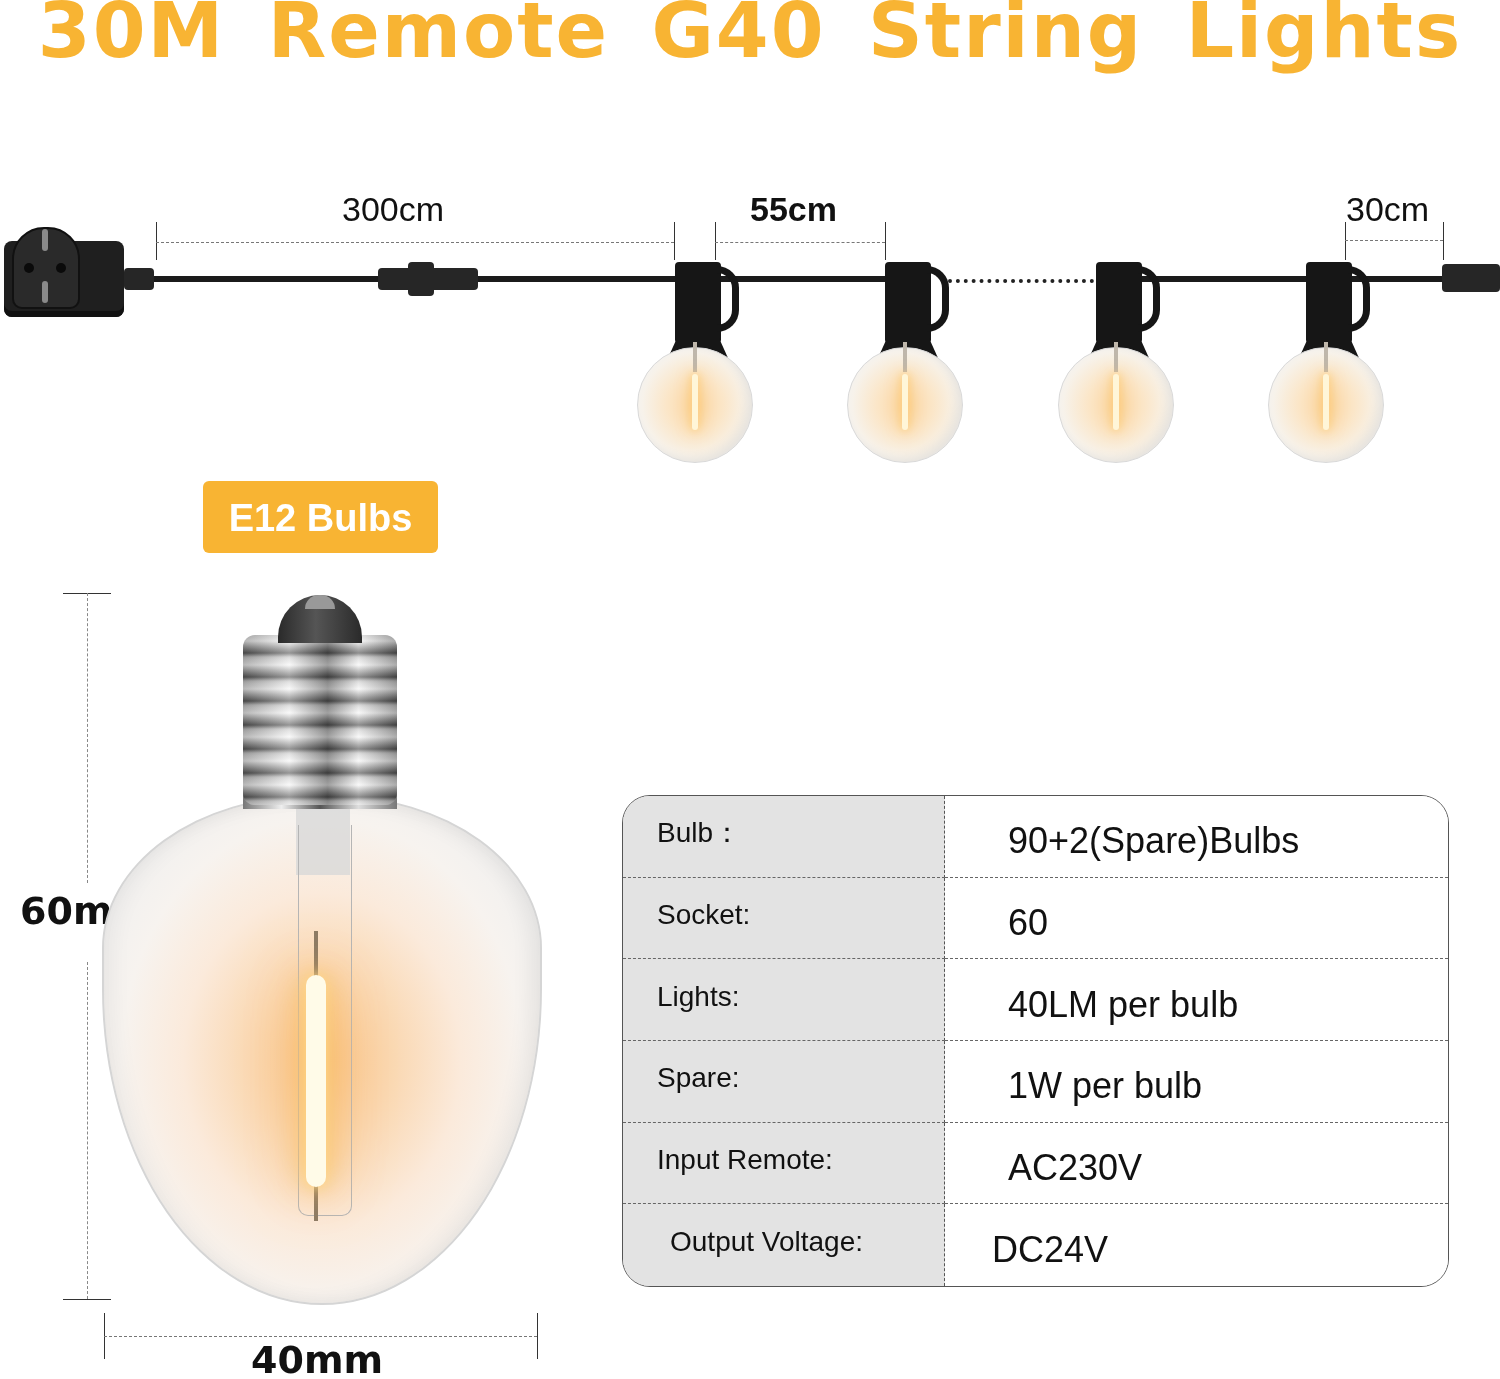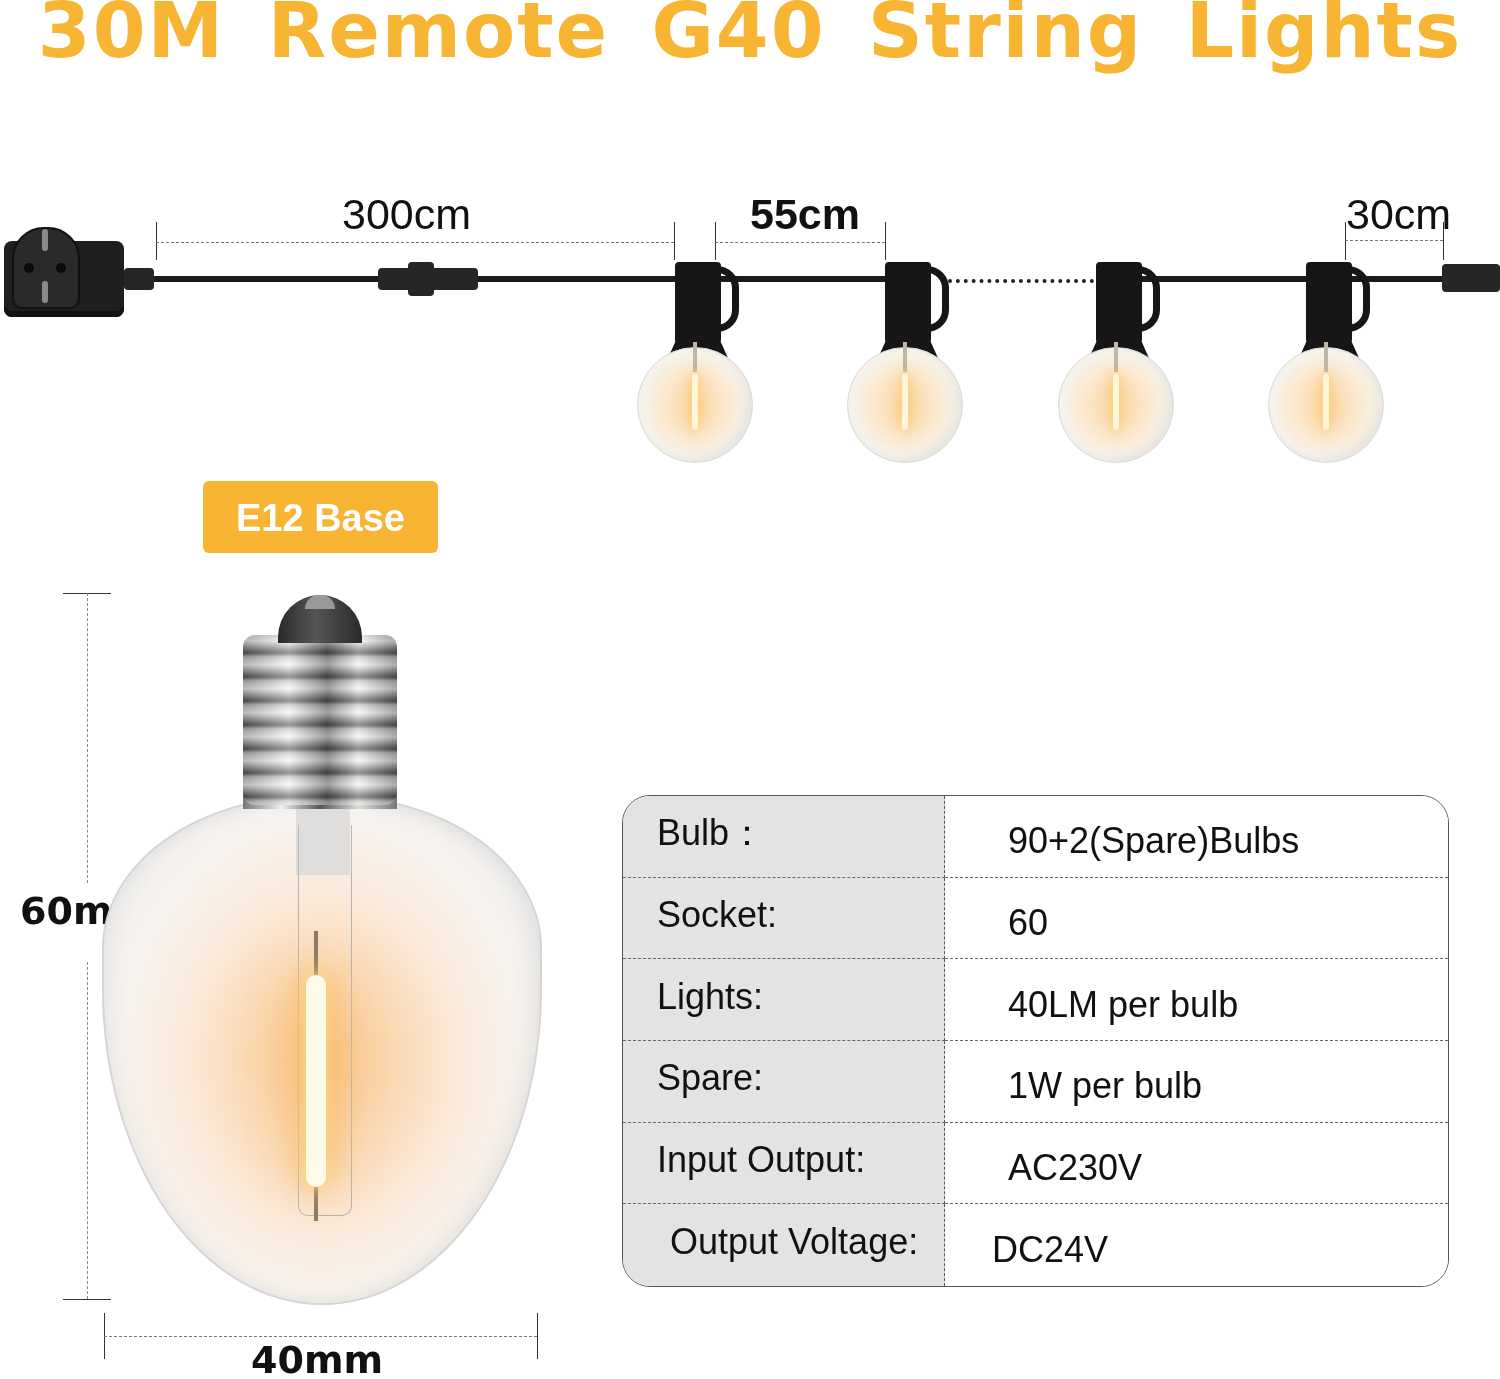--- a/index.html
+++ b/index.html
@@ -1,18 +1,18 @@
 <!DOCTYPE html>
 <html><head>
 <meta charset="utf-8">
 <style>
   html, body { margin:0; padding:0; background:#ffffff; }
   body { width:1500px; height:1379px; position:relative; overflow:hidden; font-family:"Liberation Sans", sans-serif; color:#111; }
   .title { position:absolute; left:0; top:-14px; width:1500px; text-align:center; font-family:"DejaVu Sans", sans-serif; font-weight:bold; font-size:76px; color:#f8b433; letter-spacing:2px; word-spacing:14px; }
-  .dim-label { position:absolute; font-size:43px; color:#111; font-family:"Liberation Sans", sans-serif; }
+  .dim-label { position:absolute; font-size:34px; color:#111; font-family:"Liberation Sans", sans-serif; }
   .dim-tick { position:absolute; width:0; border-left:1.5px solid #333; }
   .dim-dash { position:absolute; height:0; border-top:1.5px dashed #777; }
   .dim-vdash { position:absolute; width:0; border-left:1.5px dashed #888; }
   .dim-htick { position:absolute; height:0; border-top:1.5px solid #333; }
   .cable { position:absolute; height:6px; background:#1b1b1b; border-radius:3px; }
   .dotted { position:absolute; height:0; border-top:4px dotted #222; }
   .adapter { position:absolute; left:4px; top:241px; width:120px; height:76px; background:#1f1f1f; border-radius:8px; box-shadow: inset 0 -6px 0 #111; }
   .plug-face { position:absolute; left:8px; top:-14px; width:64px; height:78px; background:#2a2a2a; border-radius:32px 32px 10px 10px; border:2px solid #111; }
   .plug-pin { position:absolute; width:10px; height:10px; background:#0a0a0a; border-radius:50%; top:34px; }
   .plug-clip { position:absolute; left:28px; width:6px; height:22px; background:#8a8a8a; border-radius:3px; }
@@ -30,21 +30,21 @@
   .screw { position:absolute; left:143px; top:40px; width:154px; height:170px; background: repeating-linear-gradient(180deg,#d9d9d9 0,#f6f6f6 6px,#8d8d8d 14px,#5c5c5c 18px,#c8c8c8 22px,#d9d9d9 24px); border-radius:12px; }
   .screw::after { content:""; position:absolute; inset:0; background: linear-gradient(90deg, rgba(0,0,0,0.25), rgba(255,255,255,0.35) 30%, rgba(0,0,0,0.35) 55%, rgba(255,255,255,0.3) 75%, rgba(0,0,0,0.3)); border-radius:12px; }
   .neck { position:absolute; left:143px; top:170px; width:154px; height:44px; background: linear-gradient(90deg,#777,#eee 25%,#555 50%,#ddd 75%,#777); }
   .globe { position:absolute; left:2px; top:200px; width:436px; height:506px; border-radius: 48% 48% 50% 50% / 30% 30% 62% 62%; background: radial-gradient(ellipse at 50% 52%, #f9c58a 0%, #fad7b0 22%, #fbeadb 45%, #f7f3ef 65%, #efefef 85%, #dcdcdc 100%); border:2px solid #d5d5d5; box-shadow: inset 10px 0 20px rgba(0,0,0,0.04), inset -10px 0 20px rgba(0,0,0,0.06); }
   .glass-block { position:absolute; left:196px; top:214px; width:54px; height:66px; background:#d8d8d8; opacity:0.8; }
   .glass-rod { position:absolute; left:198px; top:230px; width:52px; height:390px; border:1.5px solid #b5b5b5; border-top:none; border-radius:0 0 10px 10px; }
   .filament-big { position:absolute; left:206px; top:380px; width:20px; height:212px; background:#fffbe8; border-radius:10px; box-shadow: 0 0 12px #ffd98a, 0 0 30px #f9bf5e, 0 0 60px #f7b162; }
   .filament-wire { position:absolute; left:214px; top:336px; width:4px; height:290px; background:#8b7a64; }
   .big-dim { position:absolute; font-family:"DejaVu Sans", sans-serif; font-weight:bold; font-size:38px; color:#111; }
   .spec-table { position:absolute; left:622px; top:795px; width:825px; height:490px; border:1.5px solid #555; border-radius:28px; overflow:hidden; display:grid; grid-template-columns: 322px 1fr; grid-auto-rows: 1fr; }
-  .spec-label { background:#e3e3e3; border-right:1.5px dashed #555; border-bottom:1.5px dashed #666; font-size:36px; padding-left:34px; display:flex; align-items:center; padding-bottom:6px; color:#111; }
+  .spec-label { background:#e3e3e3; border-right:1.5px dashed #555; border-bottom:1.5px dashed #666; font-size:28px; padding-left:34px; display:flex; align-items:center; padding-bottom:6px; color:#111; }
   .spec-value { background:#ffffff; border-bottom:1.5px dashed #666; font-size:36px; padding-left:63px; display:flex; align-items:center; padding-top:10px; color:#111; }
   .spec-row-last .spec-label, .spec-row-last .spec-value { border-bottom:none;padding-left:47px; }
   .spec-row { display:contents; }
 </style>
 </head>
 <body>
 
 <div class="title">30M Remote G40 String Lights</div>
 
 <div>
@@ -112,21 +112,21 @@
   <div>
     <div class="socket" style="left:1306px; top:262px;"></div>
     <div class="hook" style="left:1343px; top:266px;"></div>
     <div class="bulb-small" style="left:1268px; top:347px;">
       <div class="stem-small"></div>
         <div class="filament-small"></div>
     </div>
   </div>
 </div>
 
-<div class="badge">E12 Base</div>
+<div class="badge">E12 Bulbs</div>
 
 <div>
   <div class="dim-htick" style="left:63px; top:593px; width:48px;"></div>
   <div class="dim-htick" style="left:63px; top:1299px; width:48px;"></div>
   <div class="dim-vdash" style="left:87px; top:593px; height:290px;"></div>
   <div class="dim-vdash" style="left:87px; top:962px; height:337px;"></div>
   <div class="big-dim" style="left:20px; top:889px;">60mm</div>
 
   <div class="dim-tick" style="left:104px; top:1313px; height:46px;"></div>
   <div class="dim-tick" style="left:537px; top:1313px; height:46px;"></div>
@@ -157,20 +157,20 @@
   </div>
   <div class="spec-row">
     <div class="spec-label">Lights:</div>
     <div class="spec-value">40LM per bulb</div>
   </div>
   <div class="spec-row">
     <div class="spec-label">Spare:</div>
     <div class="spec-value">1W per bulb</div>
   </div>
   <div class="spec-row">
-    <div class="spec-label">Input Output:</div>
+    <div class="spec-label">Input Remote:</div>
     <div class="spec-value">AC230V</div>
   </div>
   <div class="spec-row spec-row-last">
     <div class="spec-label" style="border-bottom:none;">Output Voltage:</div>
     <div class="spec-value" style="border-bottom:none;">DC24V</div>
   </div>
 </div>
 
 </body></html>

